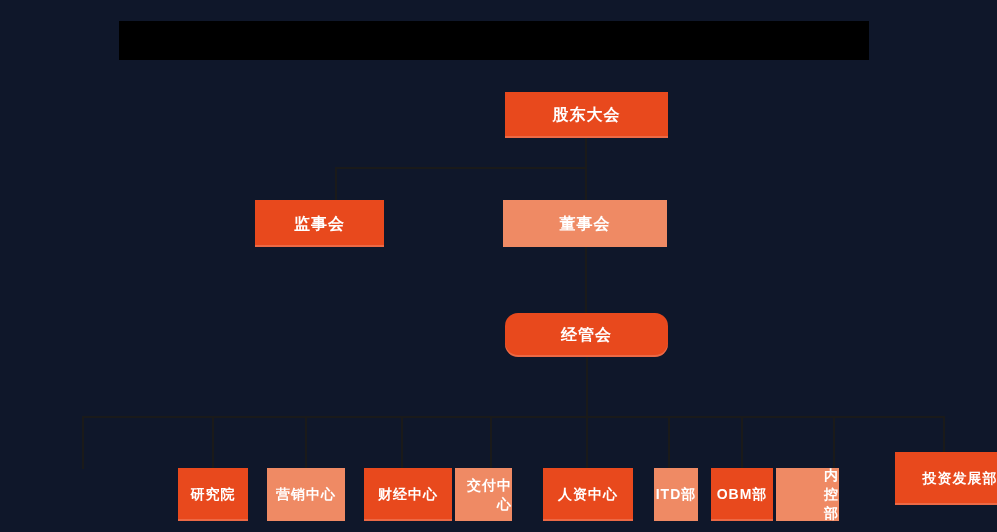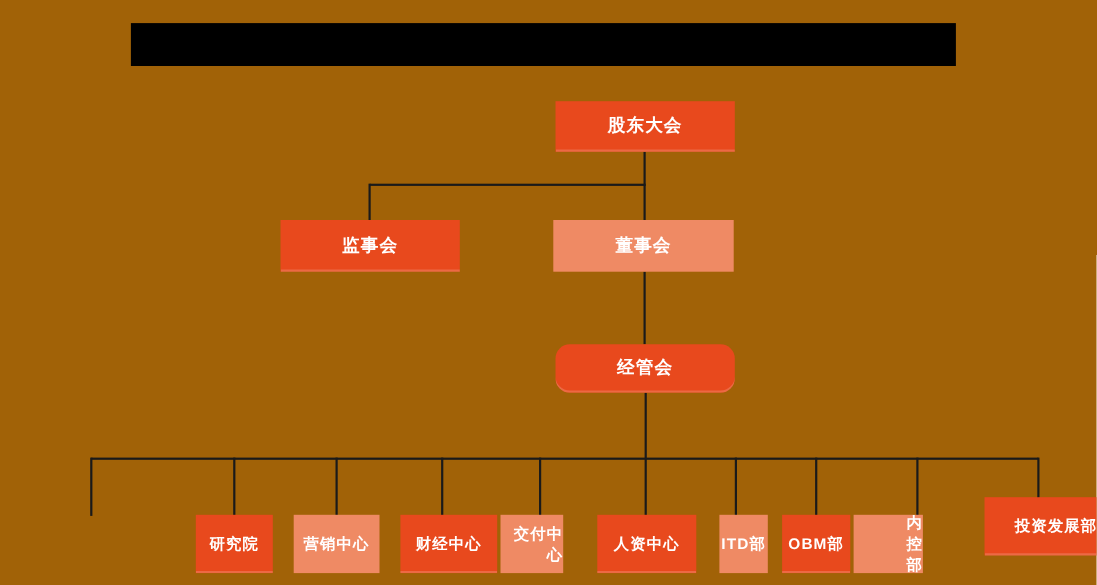--- a/index.html
+++ b/index.html
@@ -5,21 +5,21 @@
   html, body {
     margin: 0;
     padding: 0;
     background: #ffffff;
     font-family: "Liberation Sans", "DejaVu Sans", sans-serif;
   }
   .canvas {
     position: relative;
     width: 997px;
     height: 532px;
-    background: #a16207;
+    background: #0f172a;
     overflow: hidden;
   }
   .redaction {
     position: absolute;
     left: 119px;
     top: 21px;
     width: 750px;
     height: 39px;
     background: #000000;
   }
@@ -68,21 +68,21 @@
   <div class="line" style="left:490px; top:416px; width:2px; height:53px;"></div>
   <div class="line" style="left:668px; top:416px; width:2px; height:53px;"></div>
   <div class="line" style="left:741px; top:416px; width:2px; height:53px;"></div>
   <div class="line" style="left:833px; top:416px; width:2px; height:53px;"></div>
   <div class="line" style="left:943px; top:416px; width:2px; height:53px;"></div>
 
   <div class="node dark lvl" style="left:505px; top:92px; width:163px; height:46px;">
     <span>股东大会</span>
   </div>
 
-  <div class="node dark lvl" style="left:255px; top:200px; width:163px; height:47px;">
+  <div class="node dark lvl" style="left:255px; top:200px; width:129px; height:47px;">
     <span>监事会</span>
   </div>
   <div class="node light lvl" style="left:503px; top:200px; width:164px; height:47px;">
     <span>董事会</span>
   </div>
 
   <div class="node dark lvl" style="left:505px; top:313px; width:163px; height:44px;border-radius:13px;">
     <span>经管会</span>
   </div>
 

